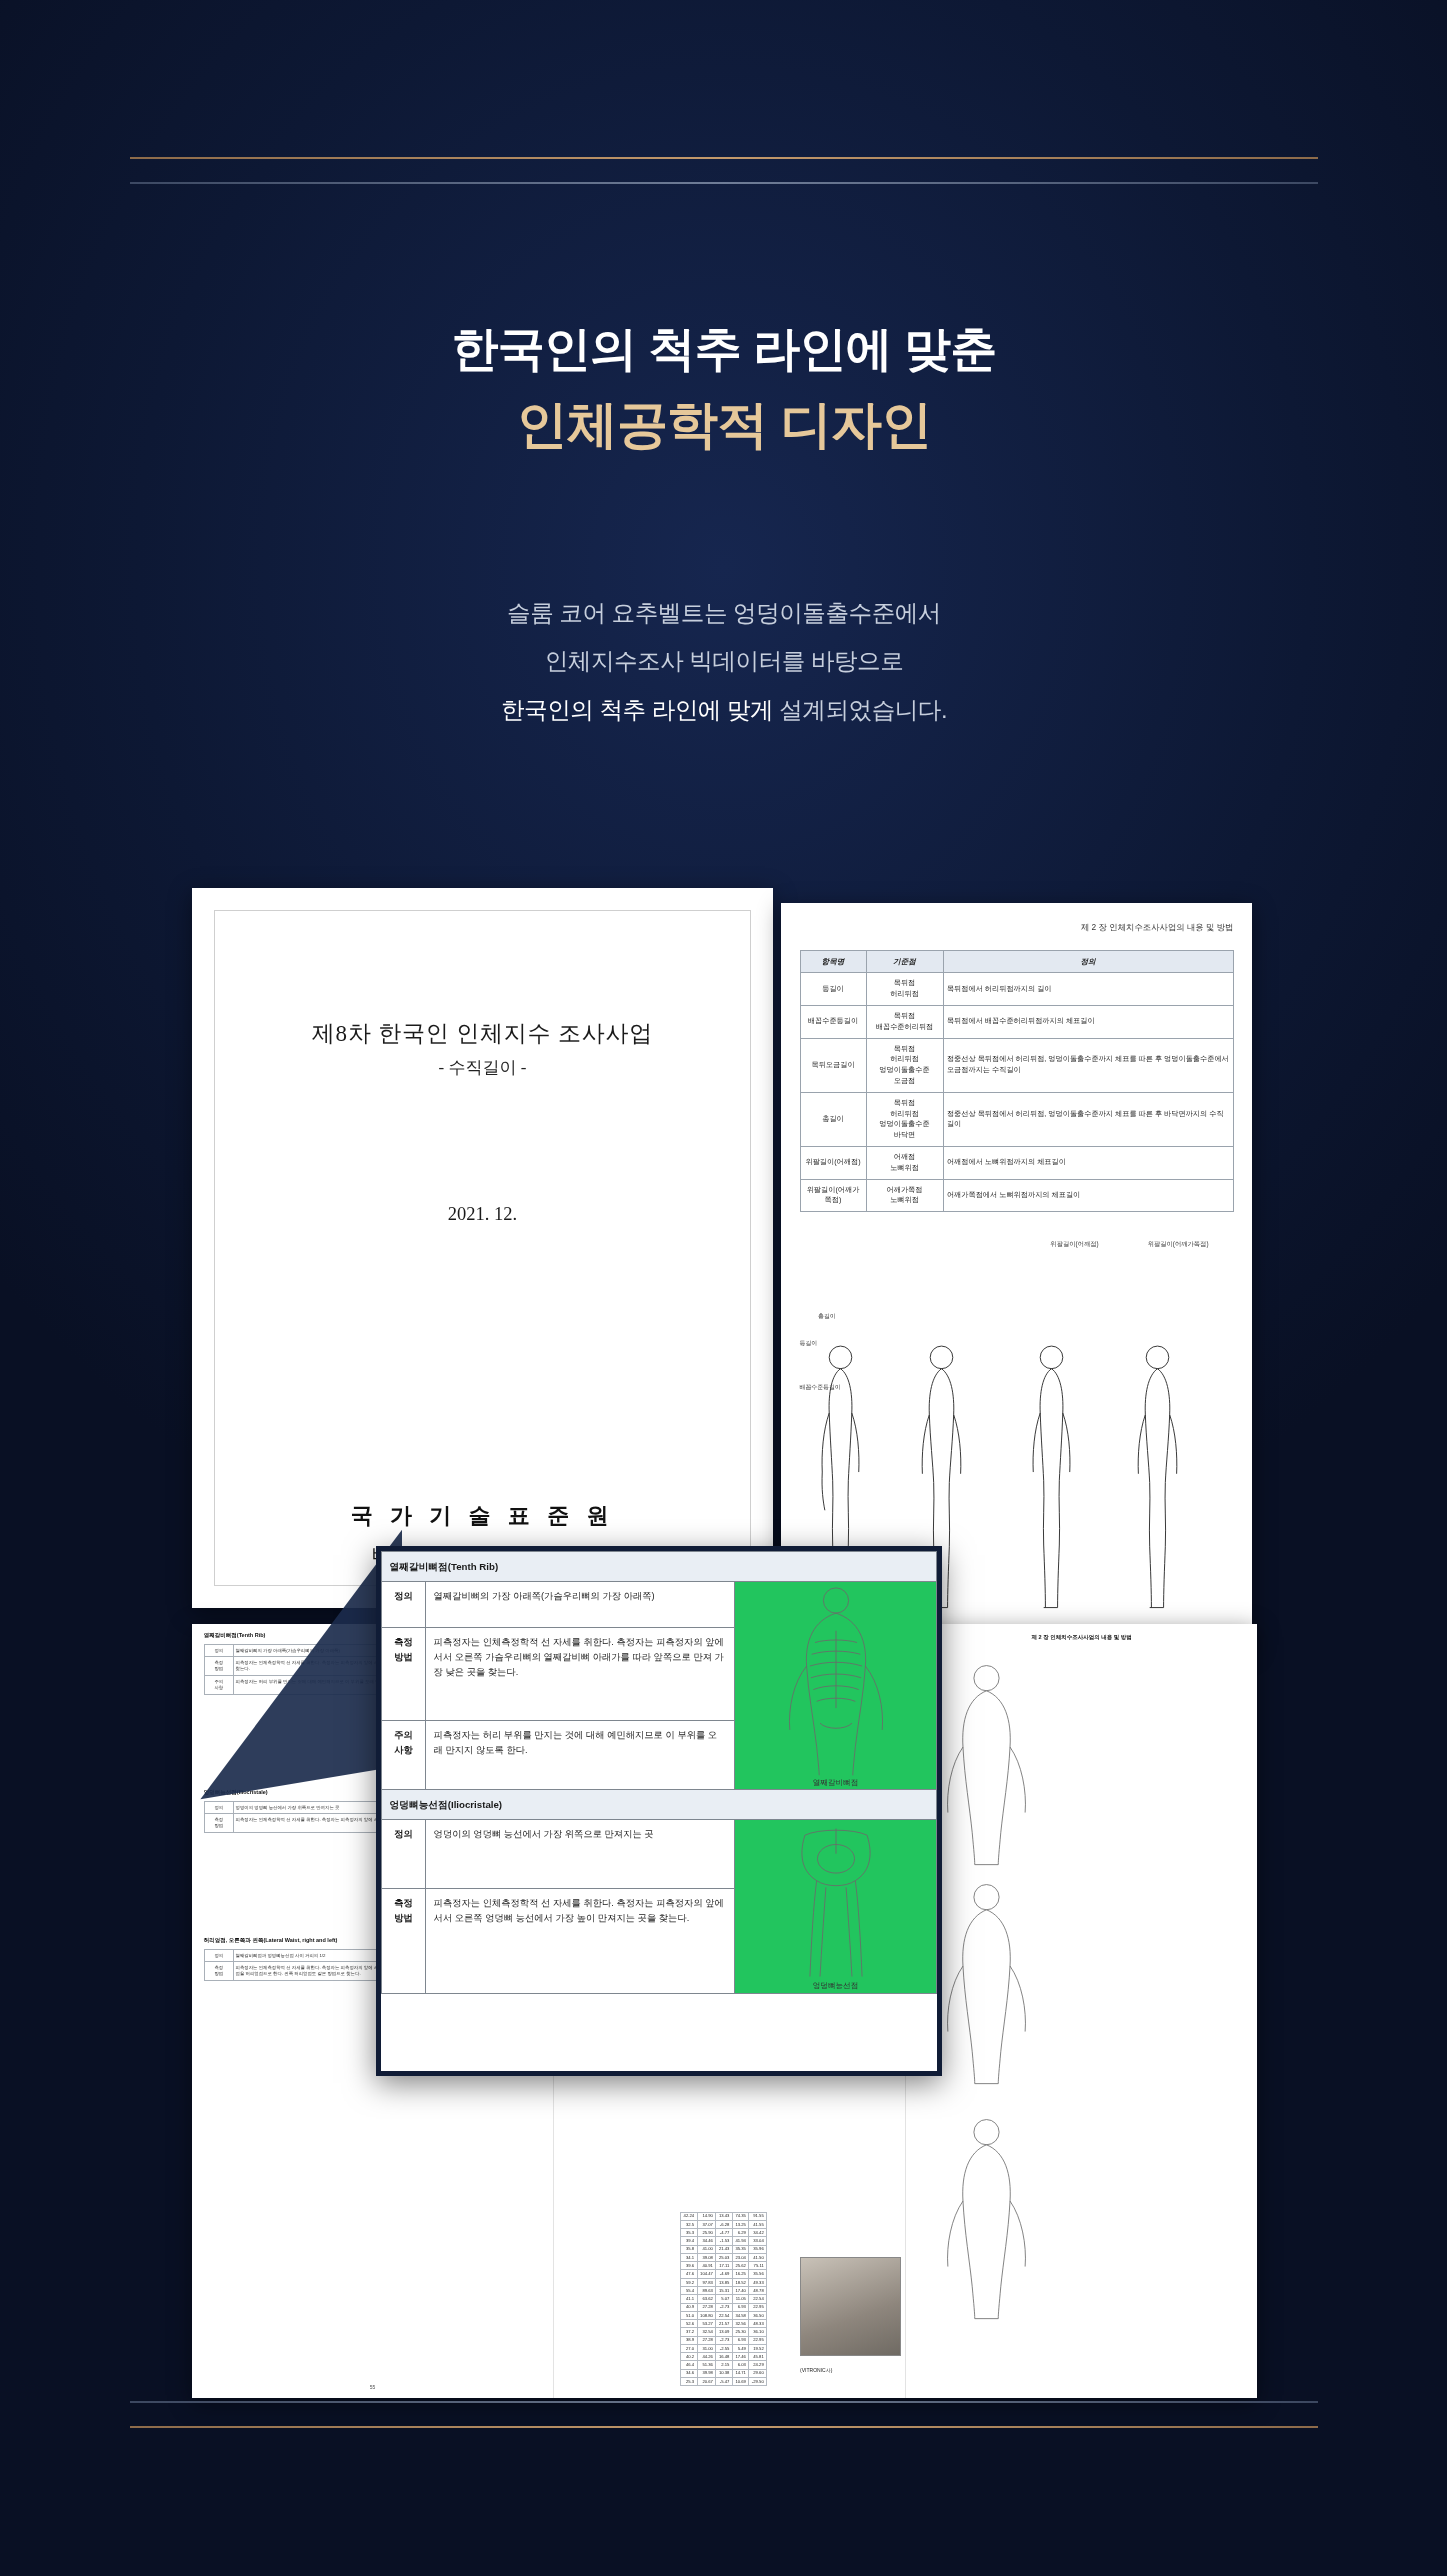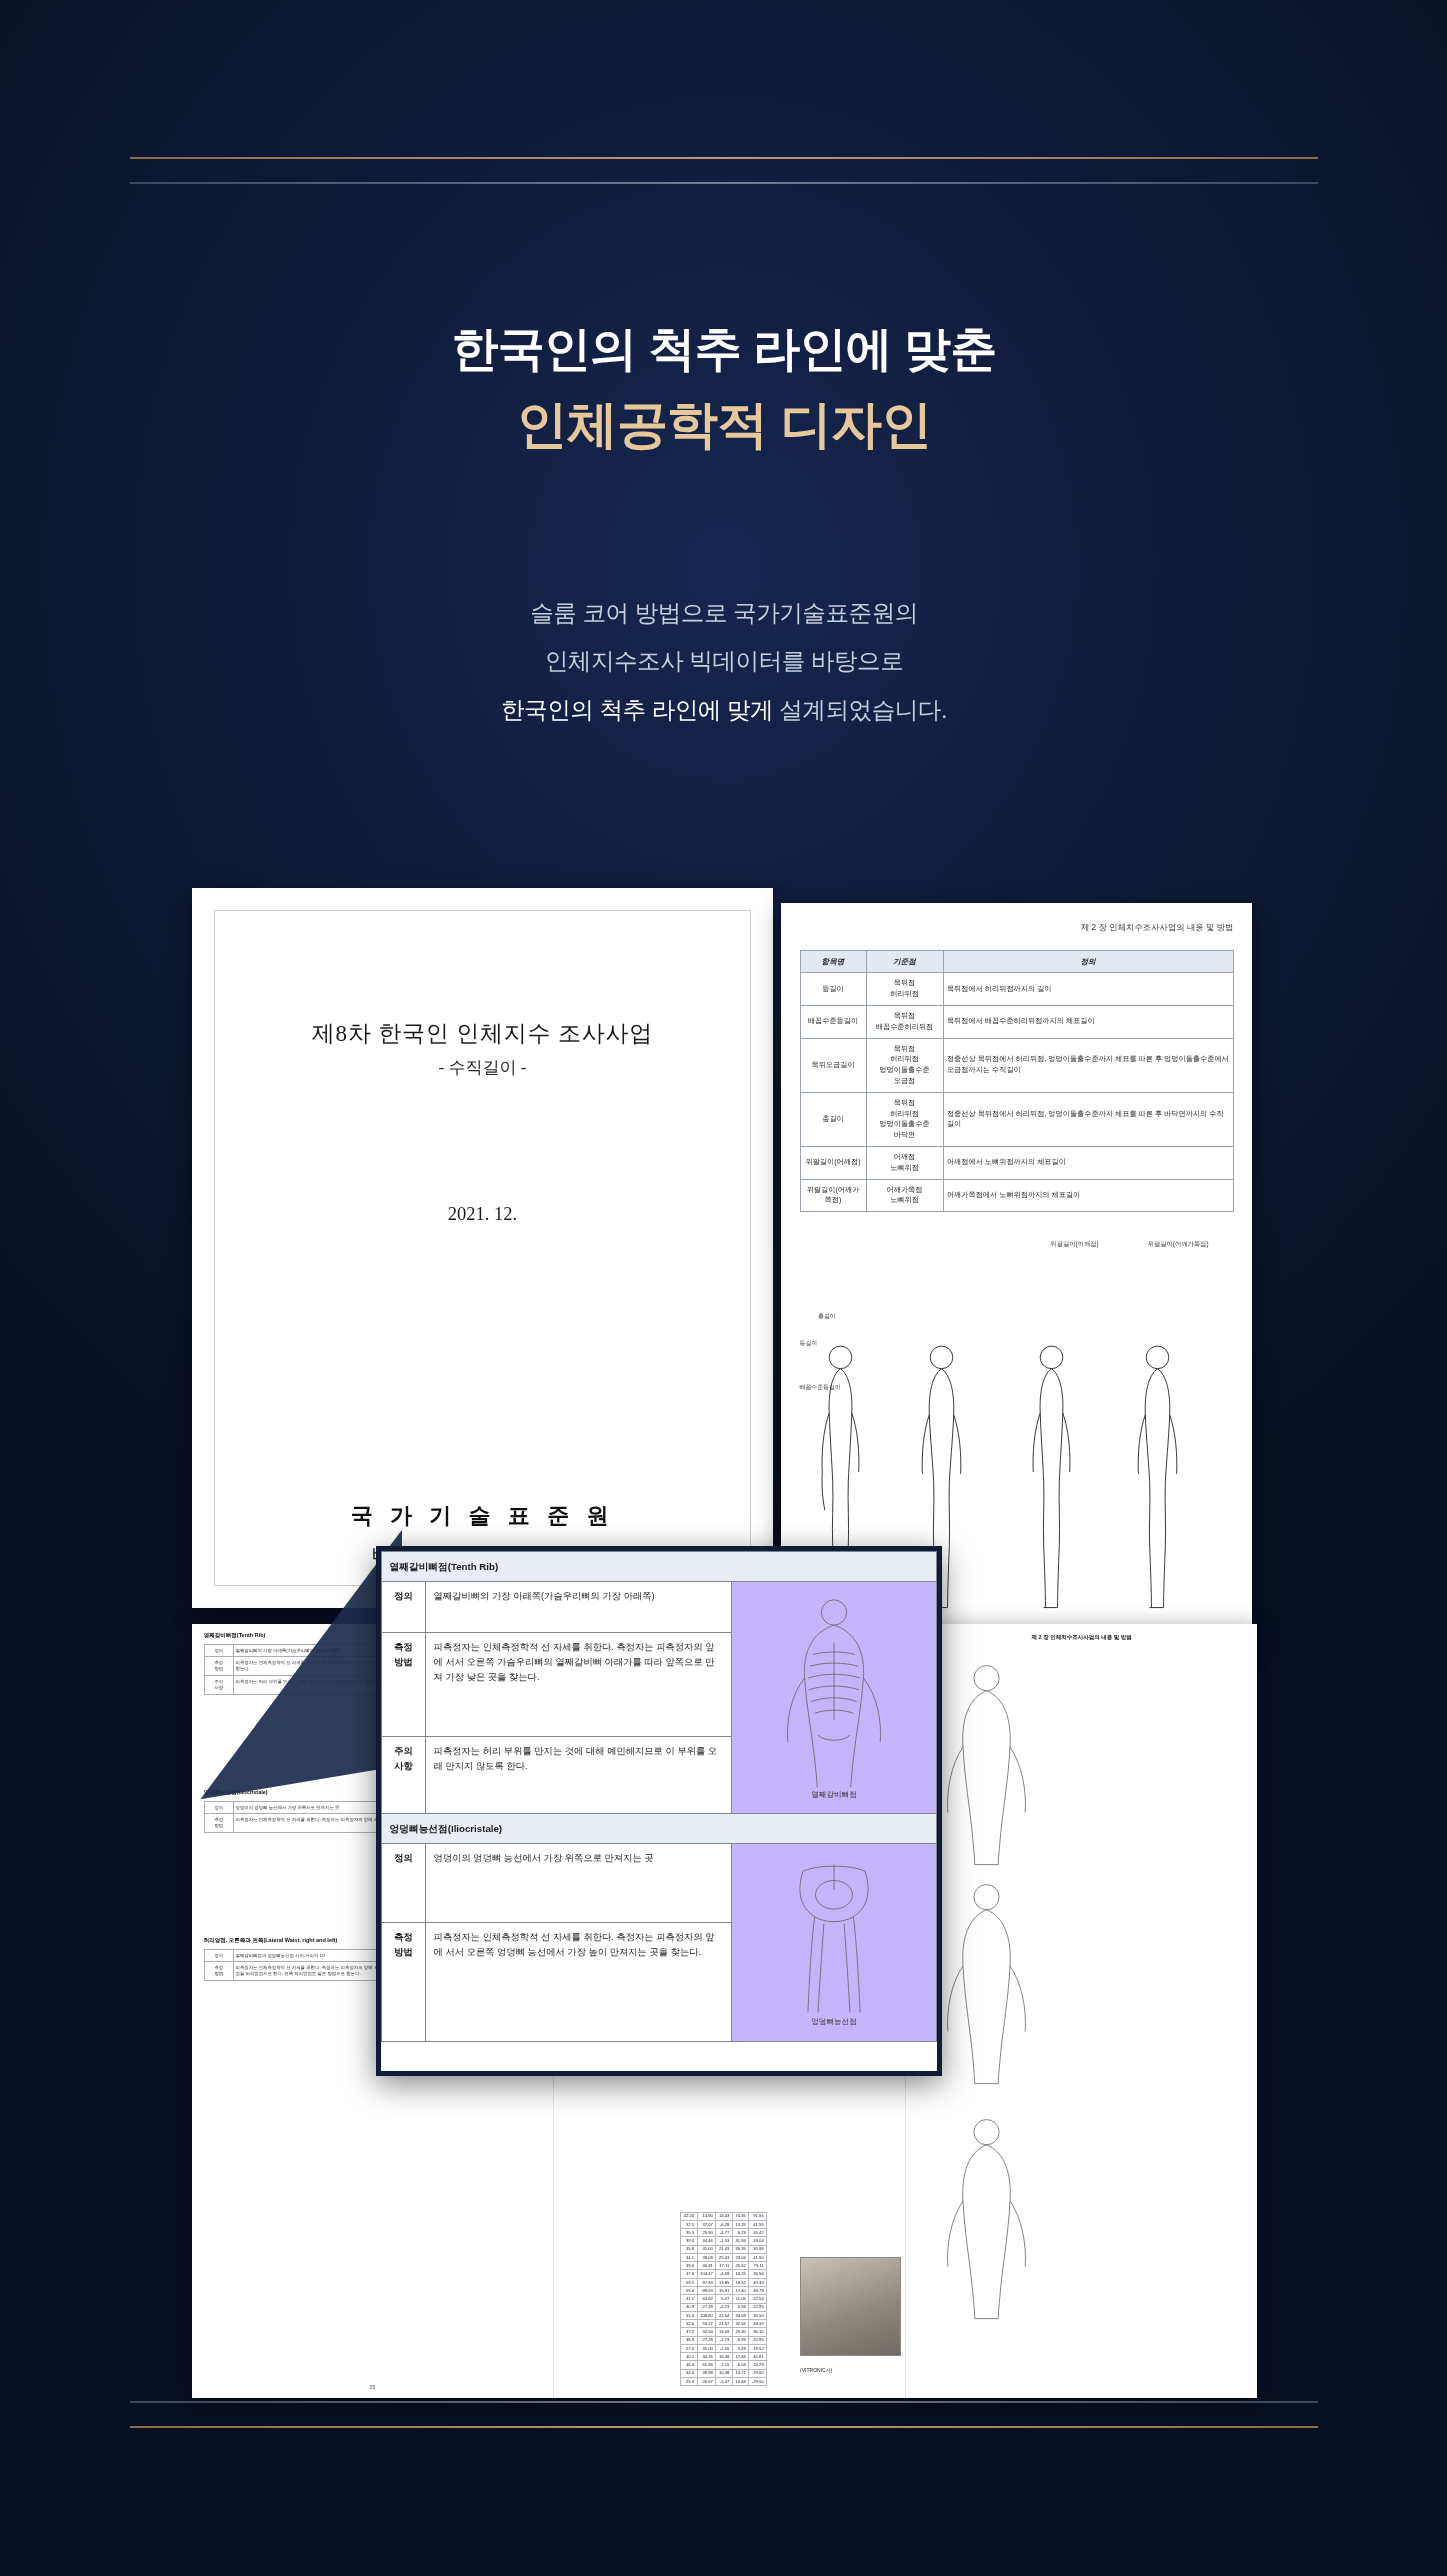--- a/index.html
+++ b/index.html
@@ -243,22 +243,22 @@
   }
   .co-section {
     background: #e9eef4; font-weight: bold; font-size: 9.7px;
     text-align: left;
   }
   .co-lab {
     width: 44px; text-align: center; font-weight: bold; font-size: 9.3px;
     vertical-align: middle;
   }
   .co-img {
-    width: 202px; padding: 12px !important; vertical-align: middle;
-    text-align: center; background: #c4b5fd;
+    width: 202px; padding: 0 !important; vertical-align: middle;
+    text-align: center; background: #22c55e;
   }
   .co-img svg { display: block; margin: 0 auto; }
   .co-img-cap { font-size: 7.6px; color: #333; }
 
   
   .pointer {
     position: absolute;
     left: 0; top: 625px;
     width: 210px; height: 303px;
     z-index: 5;
@@ -274,21 +274,21 @@
 
   <div class="frame-line copper ln-top-1"></div>
   <div class="frame-line silver ln-top-2"></div>
 
   <div class="headline">
     <div class="h-line1">한국인의 척추 라인에 맞춘</div>
     <div class="h-line2">인체공학적 디자인</div>
   </div>
 
   <div class="subcopy">
-    <div>슬룸 코어 방법으로 국가기술표준원의</div>
+    <div>슬룸 코어 요추벨트는 엉덩이돌출수준에서</div>
     <div>인체지수조사 빅데이터를 바탕으로</div>
     <div>
       <span class="hl">한국인의 척추 라인에 맞게</span><span> 설계되었습니다.</span>
     </div>
   </div>
 
   <div class="collage">
 
     <div class="sheet cover">
       <div class="cover-inner"></div>

